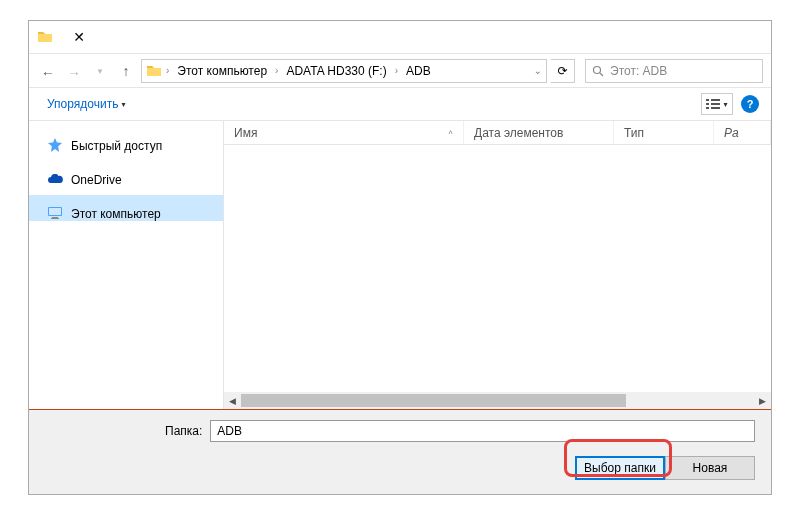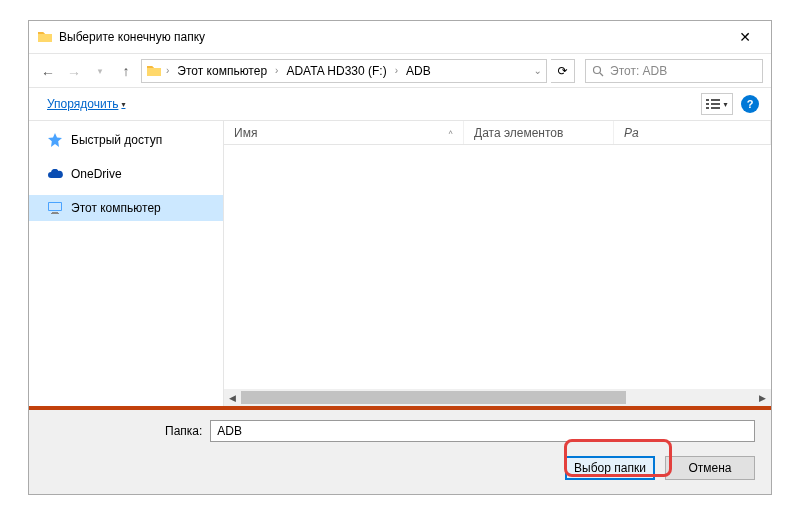--- a/index.html
+++ b/index.html
@@ -11,64 +11,63 @@
 .titlebar .close { width: 40px; text-align: center; font-size: 14px; cursor: pointer; }
 .navrow { height: 34px; border-top: 1px solid #e5e5e5; display: flex; align-items: center; padding: 0 8px; gap: 4px; }
 .navbtn { width: 22px; height: 22px; display: flex; align-items: center; justify-content: center; font-size: 14px; color: #555; cursor: pointer; }
 .navbtn.disabled { color: #bbb; }
 .address { flex: 1; height: 24px; border: 1px solid #ccc; display: flex; align-items: center; padding: 0 4px; font-size: 12px; gap: 4px; }
 .address .crumb { padding: 0 4px; cursor: pointer; }
 .address .sep { color: #888; font-size: 10px; }
 .refresh { width: 24px; height: 24px; border: 1px solid #ccc; border-left: none; display: flex; align-items: center; justify-content: center; font-size: 12px; cursor: pointer; }
 .search { width: 178px; height: 24px; border: 1px solid #ccc; margin-left: 6px; display: flex; align-items: center; padding: 0 6px; font-size: 12px; color: #888; gap: 6px; }
 .toolbar { height: 34px; border-top: 1px solid #e5e5e5; border-bottom: 1px solid #e5e5e5; display: flex; align-items: center; padding: 0 12px; }
-.toolbtn { font-size: 12px; color: #0066cc; padding: 4px 6px; cursor: pointer; display: flex; align-items: center; gap: 3px; text-decoration: underline; }
+.toolbtn { font-size: 12px; color: #0066cc; padding: 4px 6px; cursor: pointer; display: flex; align-items: center; gap: 3px; }
 .toolbar .spacer { flex: 1; }
 .viewbtn { width: 32px; height: 22px; border: 1px solid #ccc; display: flex; align-items: center; justify-content: center; font-size: 10px; cursor: pointer; margin-right: 8px; }
 .helpbtn { width: 18px; height: 18px; border-radius: 50%; background: #0078d7; color: #fff; display: flex; align-items: center; justify-content: center; font-size: 11px; font-weight: bold; cursor: pointer; }
 .body { flex: 1; display: flex; min-height: 0; }
 .sidebar { width: 195px; border-right: 1px solid #e5e5e5; padding-top: 6px; }
-.sideitem { height: 26px; display: flex; align-items: center; padding-left: 18px; font-size: 12px; gap: 8px; cursor: pointer; }
+.sideitem { height: 26px; display: flex; align-items: flex-end; padding-left: 18px; font-size: 12px; gap: 8px; cursor: pointer; }
 .sideitem.selected { background: #cce8ff; }
 .sideitem .ico { width: 16px; height: 16px; display: flex; align-items: center; justify-content: center; }
 .content { flex: 1; display: flex; flex-direction: column; position: relative; }
 .colheads { height: 24px; display: flex; align-items: center; border-bottom: 1px solid #e5e5e5; font-size: 12px; color: #555; }
 .colheads > div { padding: 0 10px; border-right: 1px solid #f0f0f0; height: 100%; display: flex; align-items: center; gap: 8px; }
 .col-name { width: 240px; }
 .col-date { width: 150px; }
 .col-type { width: 100px; }
 .col-size { flex: 1; font-style: italic; }
 .empty-msg { text-align: center; font-size: 12px; color: #666; margin-top: 26px; }
 .hscroll { position: absolute; left: 0; right: 0; bottom: 0; height: 17px; background: #f0f0f0; display: flex; align-items: center; }
 .hscroll .track { flex: 1; height: 100%; position: relative; }
 .hscroll .thumb { position: absolute; left: 0; top: 2px; bottom: 2px; width: 75%; background: #c2c2c2; }
 .hscroll .arrow { width: 17px; height: 17px; display: flex; align-items: center; justify-content: center; font-size: 9px; color: #555; cursor: pointer; }
-.footer { background: #f0f0f0; border-top: 4px solid #c2410c; padding: 10px 16px 14px; }
+.footer { background: #f0f0f0; border-top: 1px solid #c2410c; padding: 10px 16px 14px; }
 .folderrow { display: flex; align-items: center; gap: 8px; margin-bottom: 14px; }
 .folderrow label { font-size: 12px; margin-left: 120px; }
 .folderrow input { flex: 1; height: 22px; border: 1px solid #999; padding: 0 6px; font-size: 12px; }
-.btnrow { display: flex; justify-content: flex-end; gap: 10px; }
+.btnrow { display: flex; justify-content: flex-end; gap: 0; }
 .btn { min-width: 90px; height: 24px; border: 1px solid #adadad; background: #e1e1e1; font-size: 12px; cursor: pointer; }
 .btn.primary { border: 2px solid #0078d7; background: #e5f1fb; }
 .highlight-ring { position: absolute; border: 3px solid #e3403d; border-radius: 8px; pointer-events: none; }
 svg { display: block; }
 </style>
 </head>
 <body>
 
 <div class="dialog">
 
   <div class="titlebar">
     <span class="folder-ico">
       <svg width="16" height="16" viewBox="0 0 16 16">
           <path fill="#ffd86b" d="M1 3h5l2 2h7v8H1z"></path>
           <path fill="#f7b93c" d="M1 3h5l2 2H1z"></path>
         </svg>
     </span>
-    <span class="title">Выберите конечную папку</span>
     <span class="close">✕</span>
   </div>
 
   <div class="navrow">
     <span class="navbtn">←</span>
     <span class="navbtn disabled">→</span>
     <span class="navbtn disabled" style="font-size:9px">▾</span>
     <span class="navbtn">↑</span>
     <div class="address">
       <span>
@@ -152,38 +151,39 @@
       </div>
     </div>
 
     <div class="content">
       <div class="colheads">
         <div class="col-name">
           <span>Имя</span>
           <span style="font-size:8px;color:#888;margin-left:auto">˄</span>
         </div>
         <div class="col-date">Дата элементов</div>
+        <div class="col-type">Тип</div>
         <div class="col-size">Ра</div>
       </div>
       <div class="hscroll">
         <span class="arrow">◀</span>
         <div class="track">
             <div class="thumb"></div>
           </div>
         <span class="arrow">▶</span>
       </div>
     </div>
   </div>
 
   <div class="footer">
     <div class="folderrow">
       <label>Папка:</label>
       <input type="text" value="ADB" style="">
     </div>
     <div class="btnrow">
       <button class="btn primary">Выбор папки</button>
-      <button class="btn">Отмена</button>
+      <button class="btn">Новая</button>
     </div>
   </div>
 
 </div>
 
 <div class="highlight-ring" style="left:564px; top:439px; width:108px; height:38px;"></div>
 
 </body></html>

